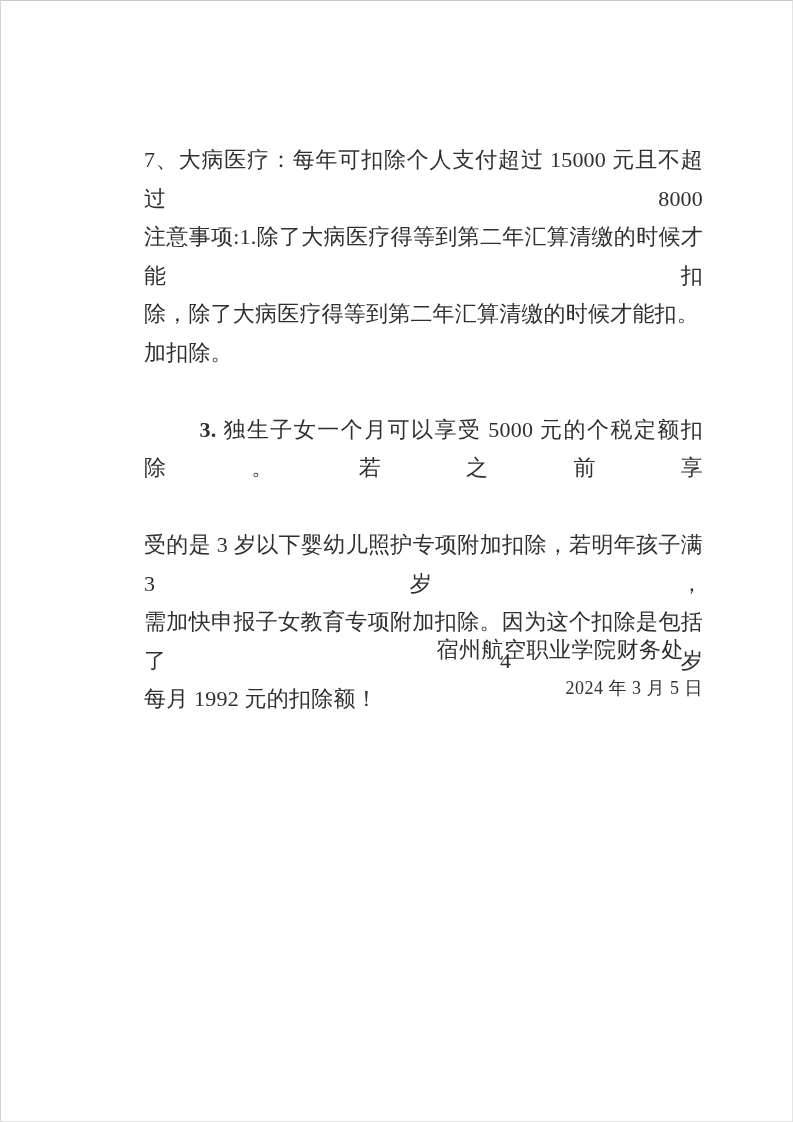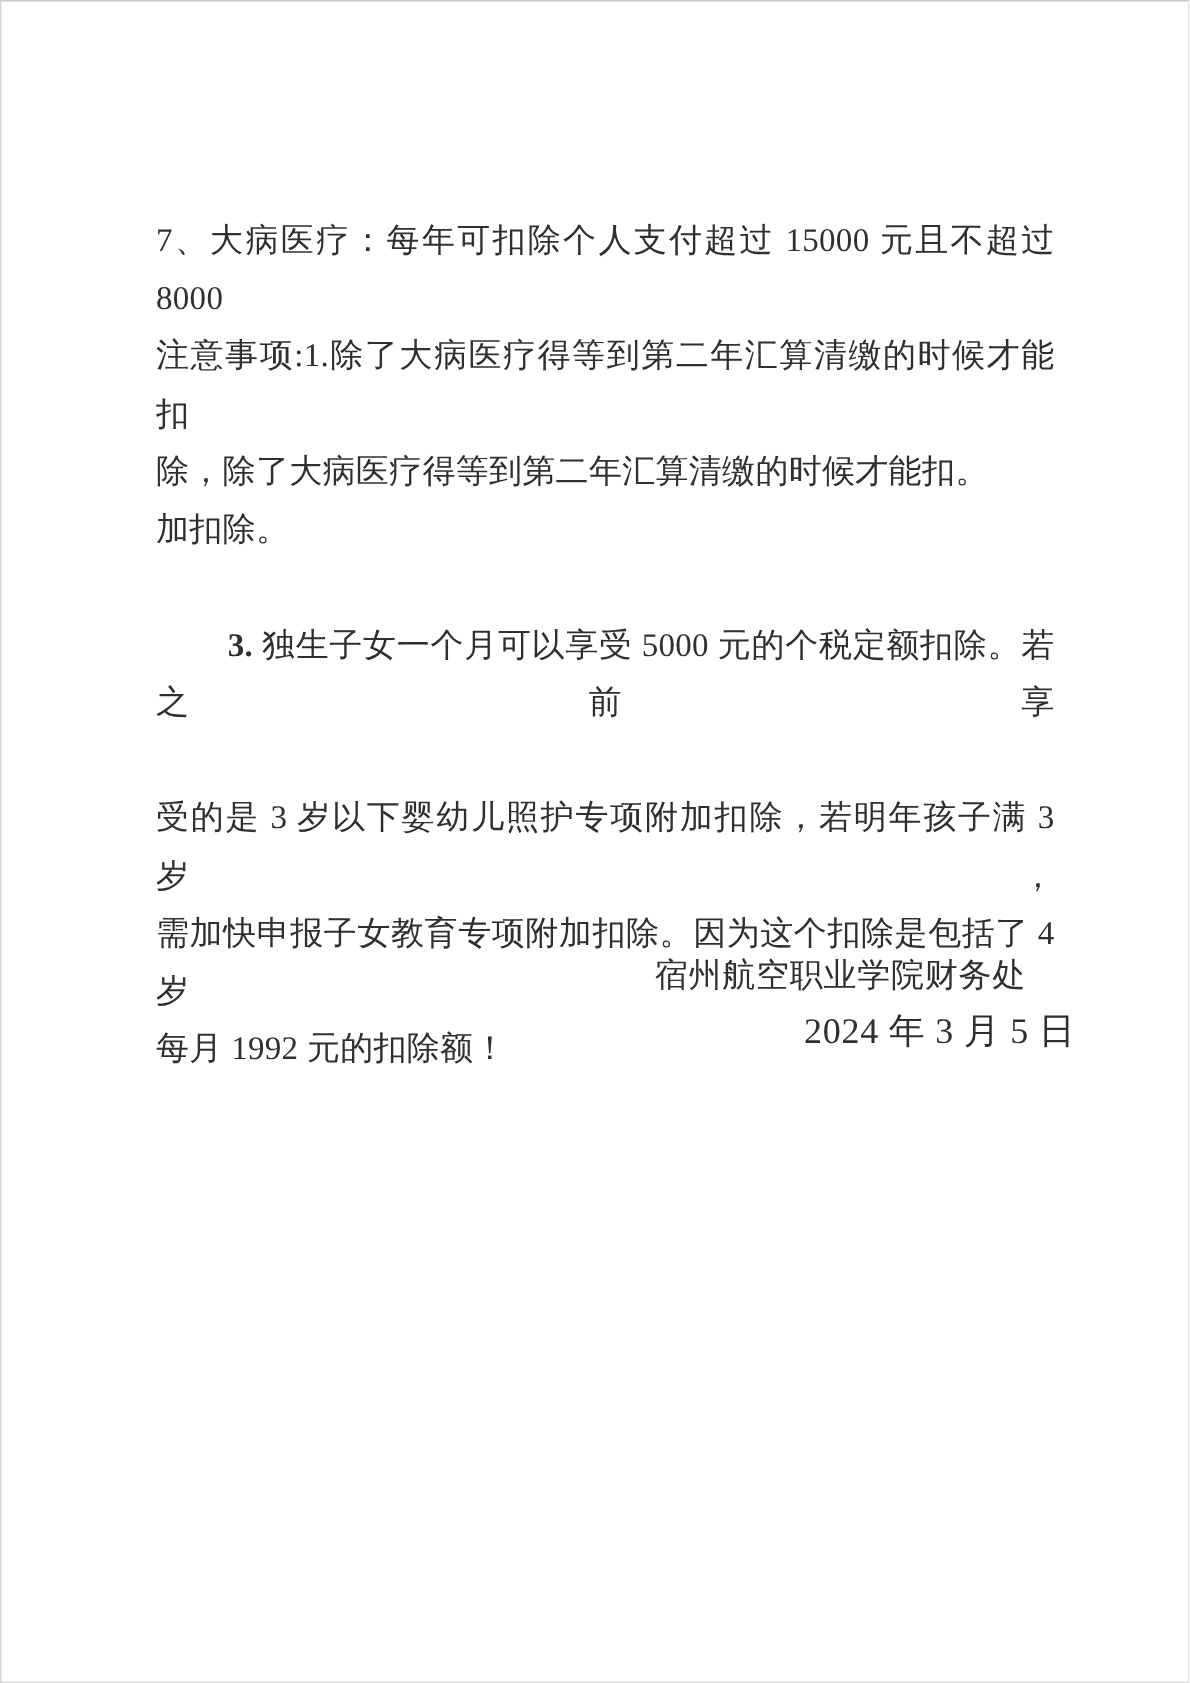--- a/index.html
+++ b/index.html
@@ -26,41 +26,42 @@
     left: 103px;
     top: 140px;
     width: 599px;
     font-size: 22px;
     line-height: 38.5px;
     letter-spacing: 0.2px;
   }
   .line {
     text-align: left;
     white-space: pre-wrap;
+    margin-left: 40px;
   }
   .line.j {
     text-align: justify;
     text-align-last: justify;
   }
   .b {
     font-weight: bold;
   }
   .sig-org {
     position: absolute;
     top: 630px;
     right: 108px;
     font-size: 22px;
     line-height: 38.5px;
     letter-spacing: 0.5px;
   }
   .sig-date {
     position: absolute;
     top: 668px;
-    right: 75px;
-    font-size: 24px;
+    right: 89px;
+    font-size: 18px;
     line-height: 38.5px;
     letter-spacing: 0.5px;
   }
 </style>
 </head>
 <body>
 
 <div class="page">
 
   <div class="textblock">

